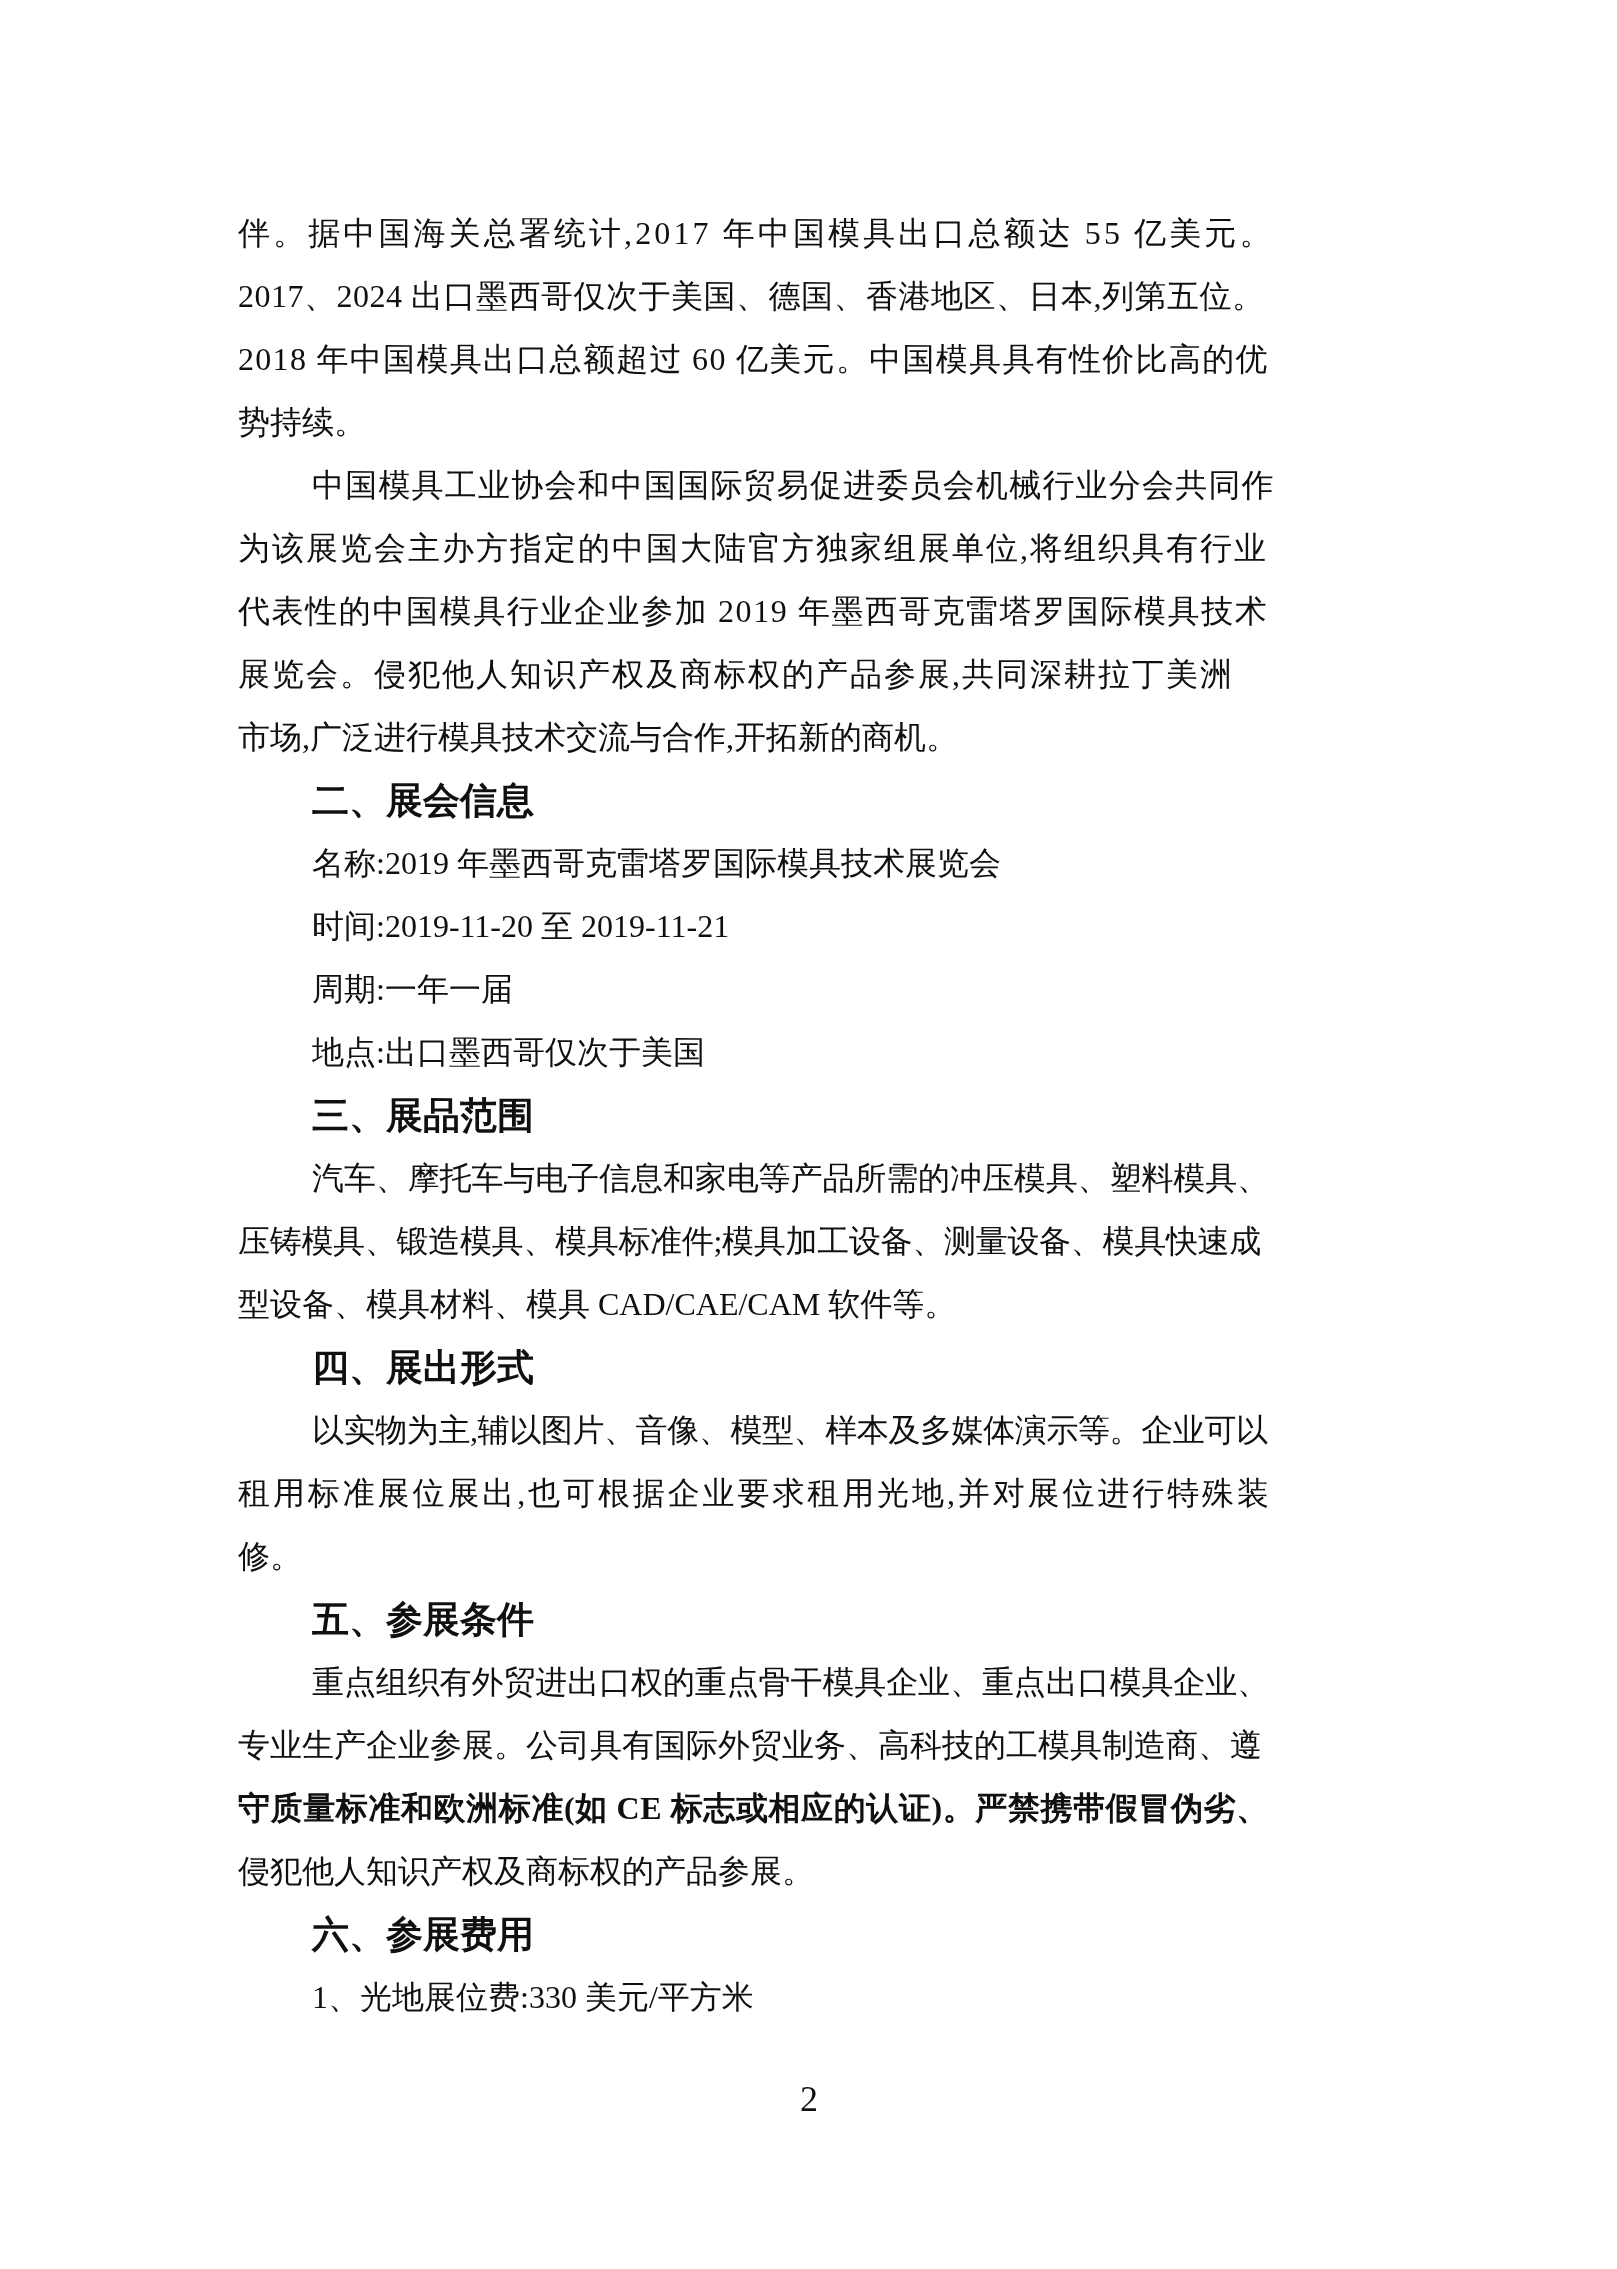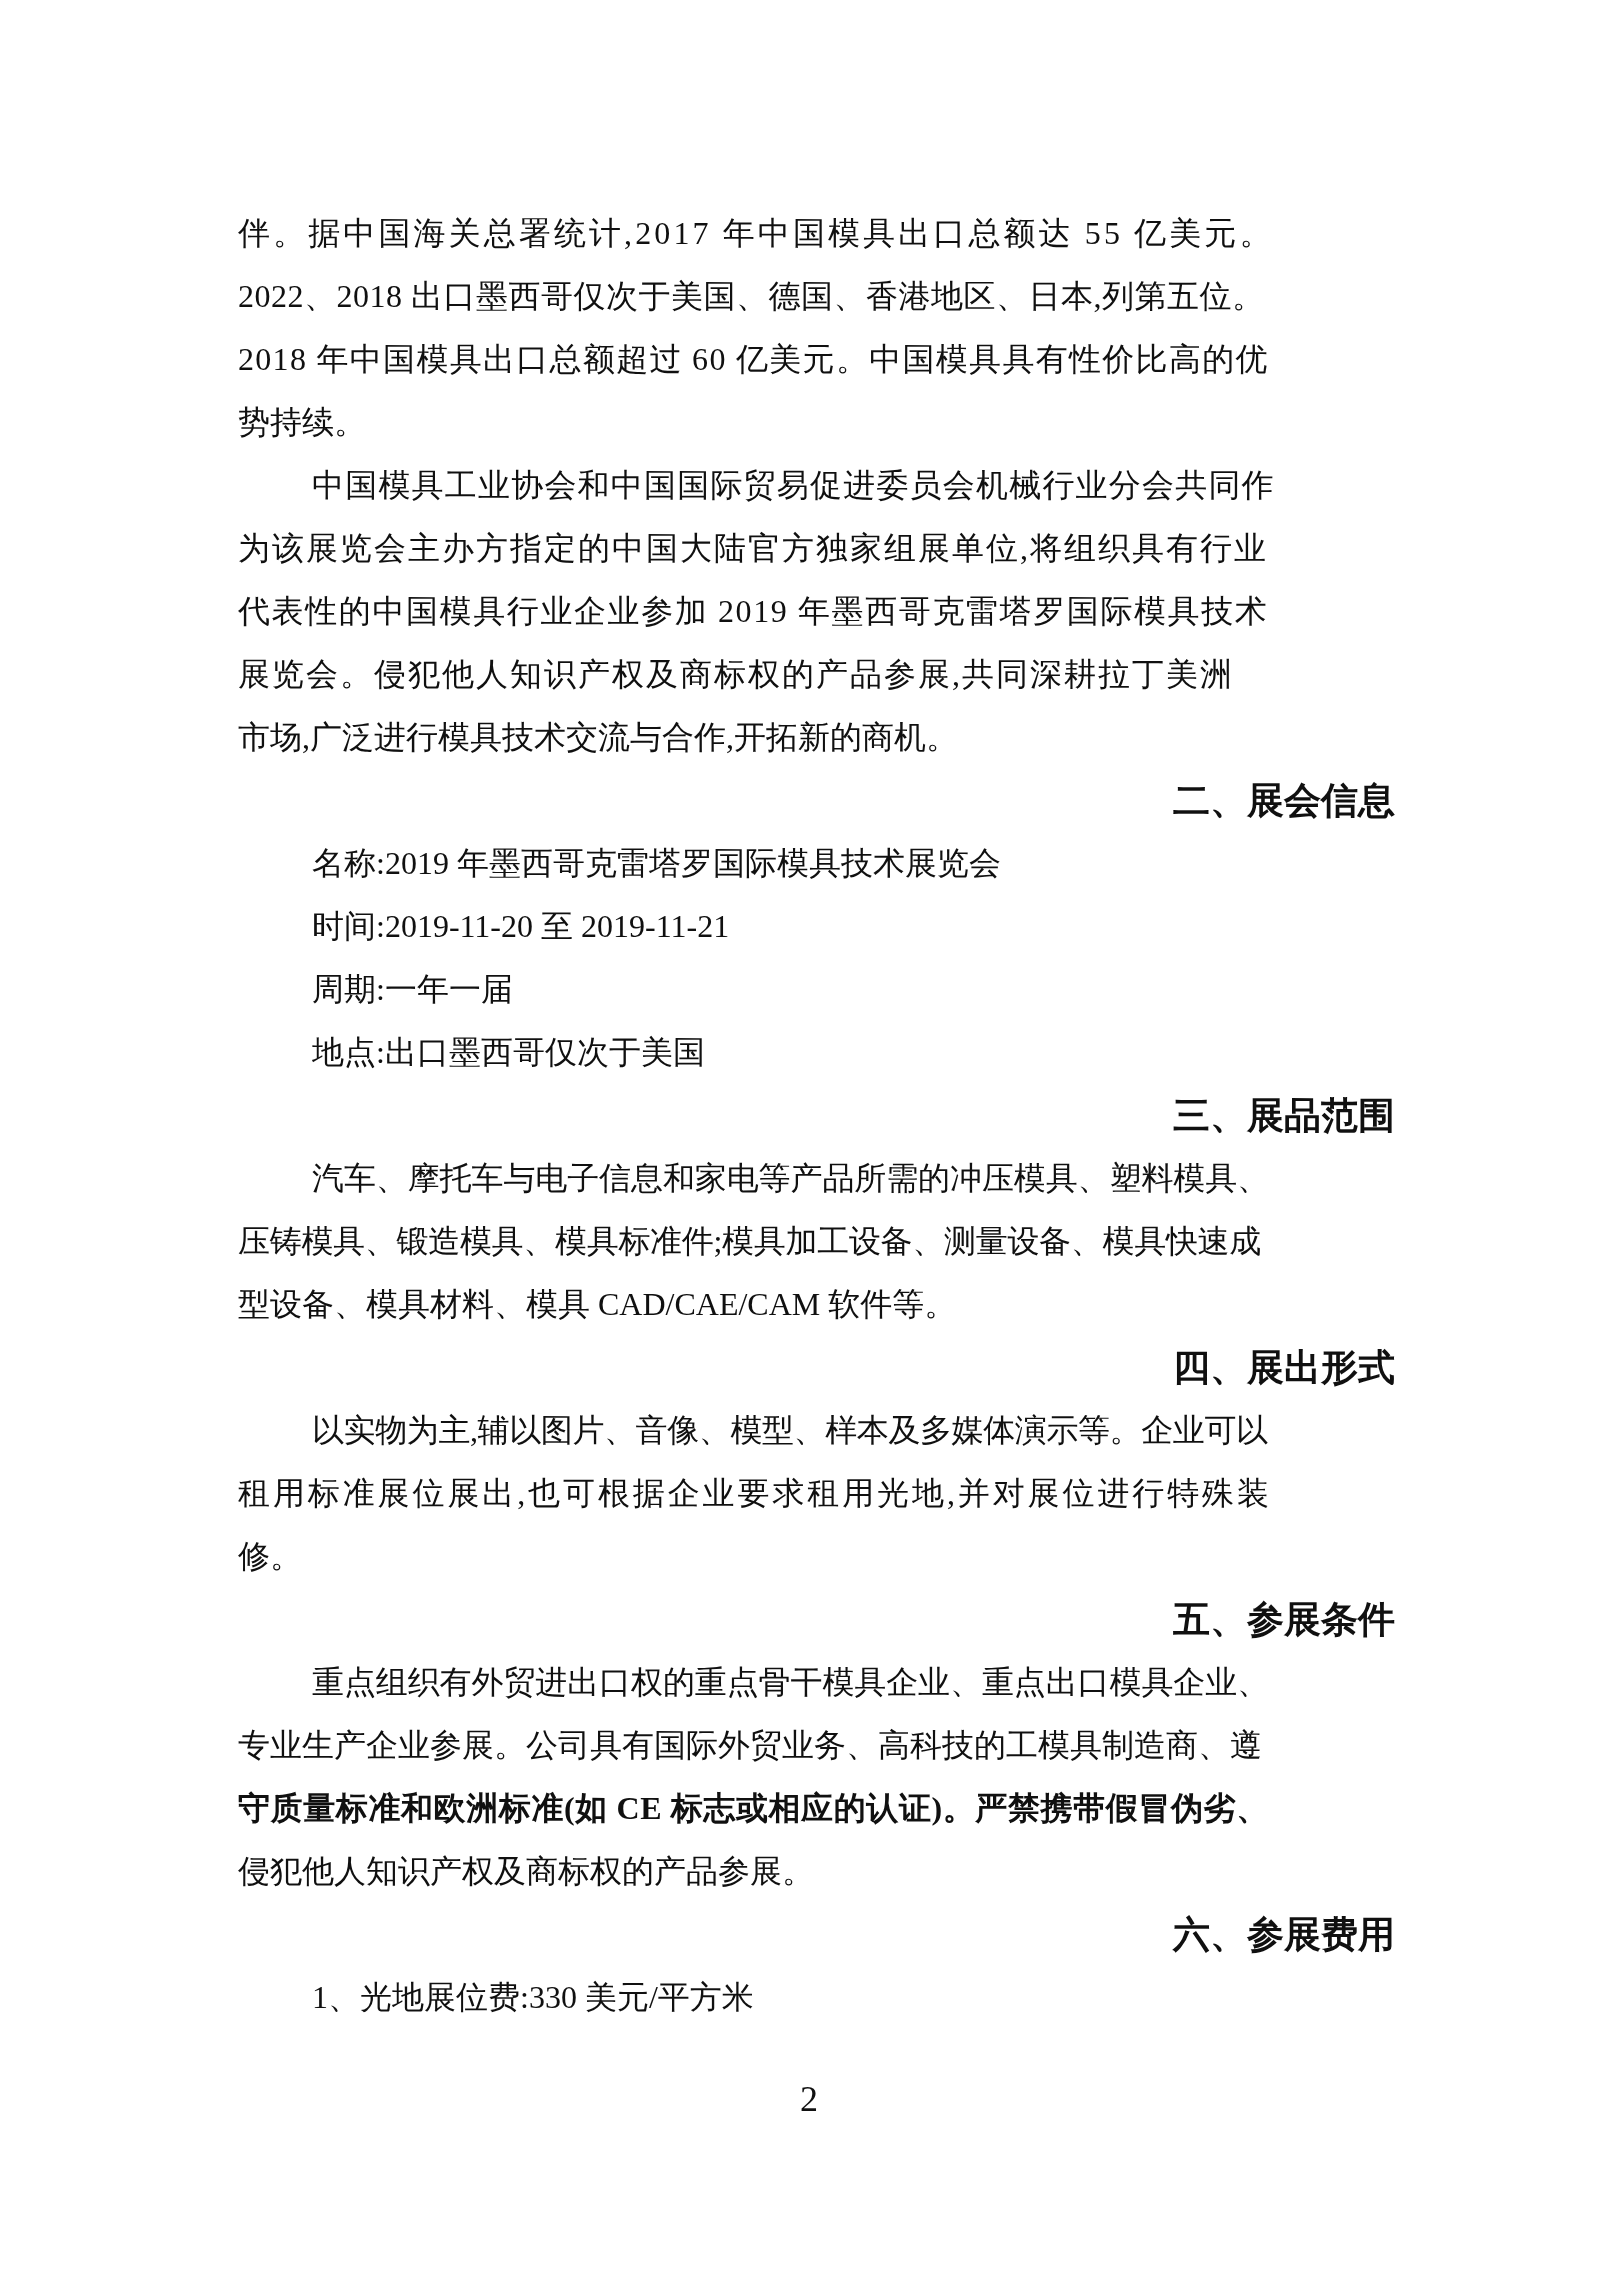--- a/index.html
+++ b/index.html
@@ -28,42 +28,41 @@
     line-height: 63px;
     height: 63px;
     white-space: nowrap;
     overflow: visible;
   }
   .line.indent { padding-left: 74px; }
   .line.heading {
     font-family: "Liberation Sans", "DejaVu Sans", sans-serif;
     font-weight: 700;
     font-size: 37px;
-    text-align: right;
   }
   .pagenum {
     position: absolute;
     top: 2068px;
     left: 0;
     width: 100%;
     height: 63px;
     line-height: 63px;
     text-align: center;
     font-size: 36px;
     font-family: "Liberation Serif", "DejaVu Serif", serif;
     color: #101010;
   }
 </style>
 </head>
 <body>
 
 <div class="page">
   <div class="content" id="content">
       <div class="line j" style="letter-spacing: 3.1px;"><span>伴。据中国海关总署统计,2017 年中国模具出口总额达 55 亿美元。</span></div>
-      <div class="line j" style="letter-spacing: 0.5px;"><span>2022、2018 出口墨西哥仅次于美国、德国、香港地区、日本,列第五位。</span></div>
+      <div class="line j" style="letter-spacing: 0.5px;"><span>2017、2024 出口墨西哥仅次于美国、德国、香港地区、日本,列第五位。</span></div>
       <div class="line j" style="letter-spacing: 1.3px;"><span>2018 年中国模具出口总额超过 60 亿美元。中国模具具有性价比高的优</span></div>
       <div class="line"><span>势持续。</span></div>
       <div class="line indent j" style="letter-spacing: 1.2px;"><span>中国模具工业协会和中国国际贸易促进委员会机械行业分会共同作</span></div>
       <div class="line j" style="letter-spacing: 2px;"><span>为该展览会主办方指定的中国大陆官方独家组展单位,将组织具有行业</span></div>
       <div class="line j" style="letter-spacing: 1.6px;"><span>代表性的中国模具行业企业参加 2019 年墨西哥克雷塔罗国际模具技术</span></div>
       <div class="line j" style="letter-spacing: 2px;"><span>展览会。侵犯他人知识产权及商标权的产品参展,共同深耕拉丁美洲</span></div>
       <div class="line"><span>市场,广泛进行模具技术交流与合作,开拓新的商机。</span></div>
       <div class="line heading indent"><span>二、展会信息</span></div>
       <div class="line indent"><span>名称:2019 年墨西哥克雷塔罗国际模具技术展览会</span></div>
       <div class="line indent"><span>时间:2019-11-20 至 2019-11-21</span></div>

